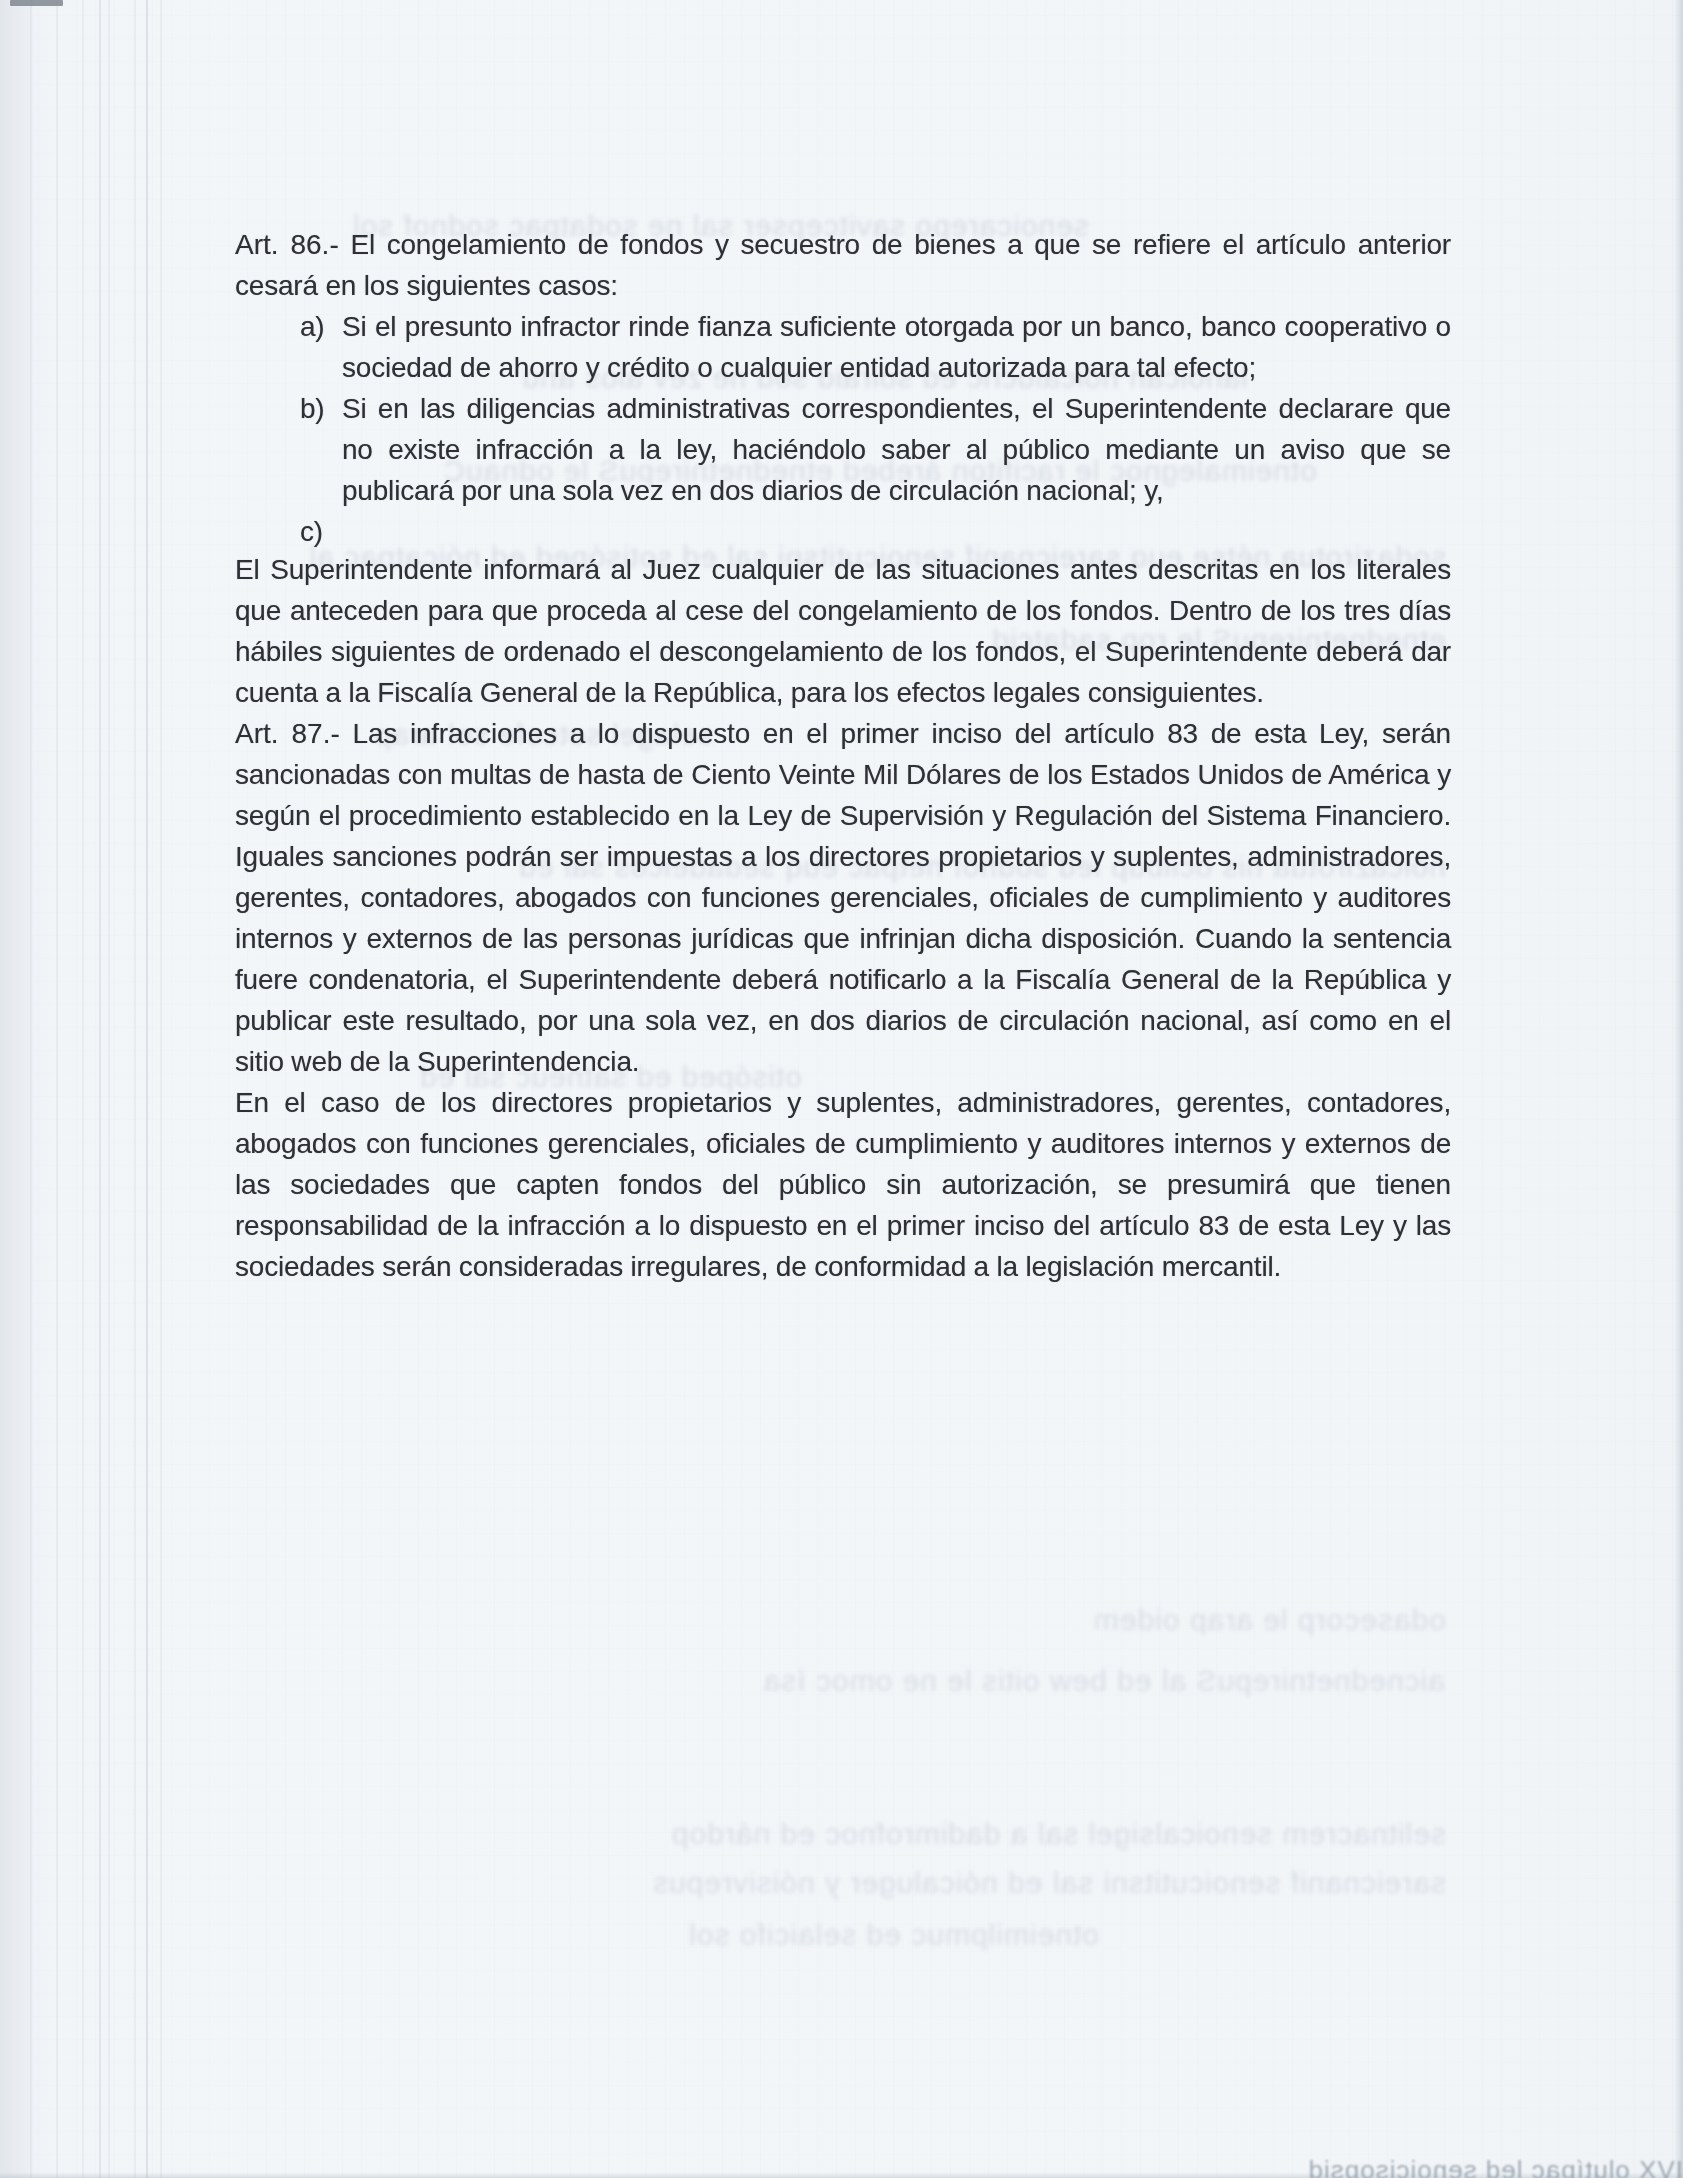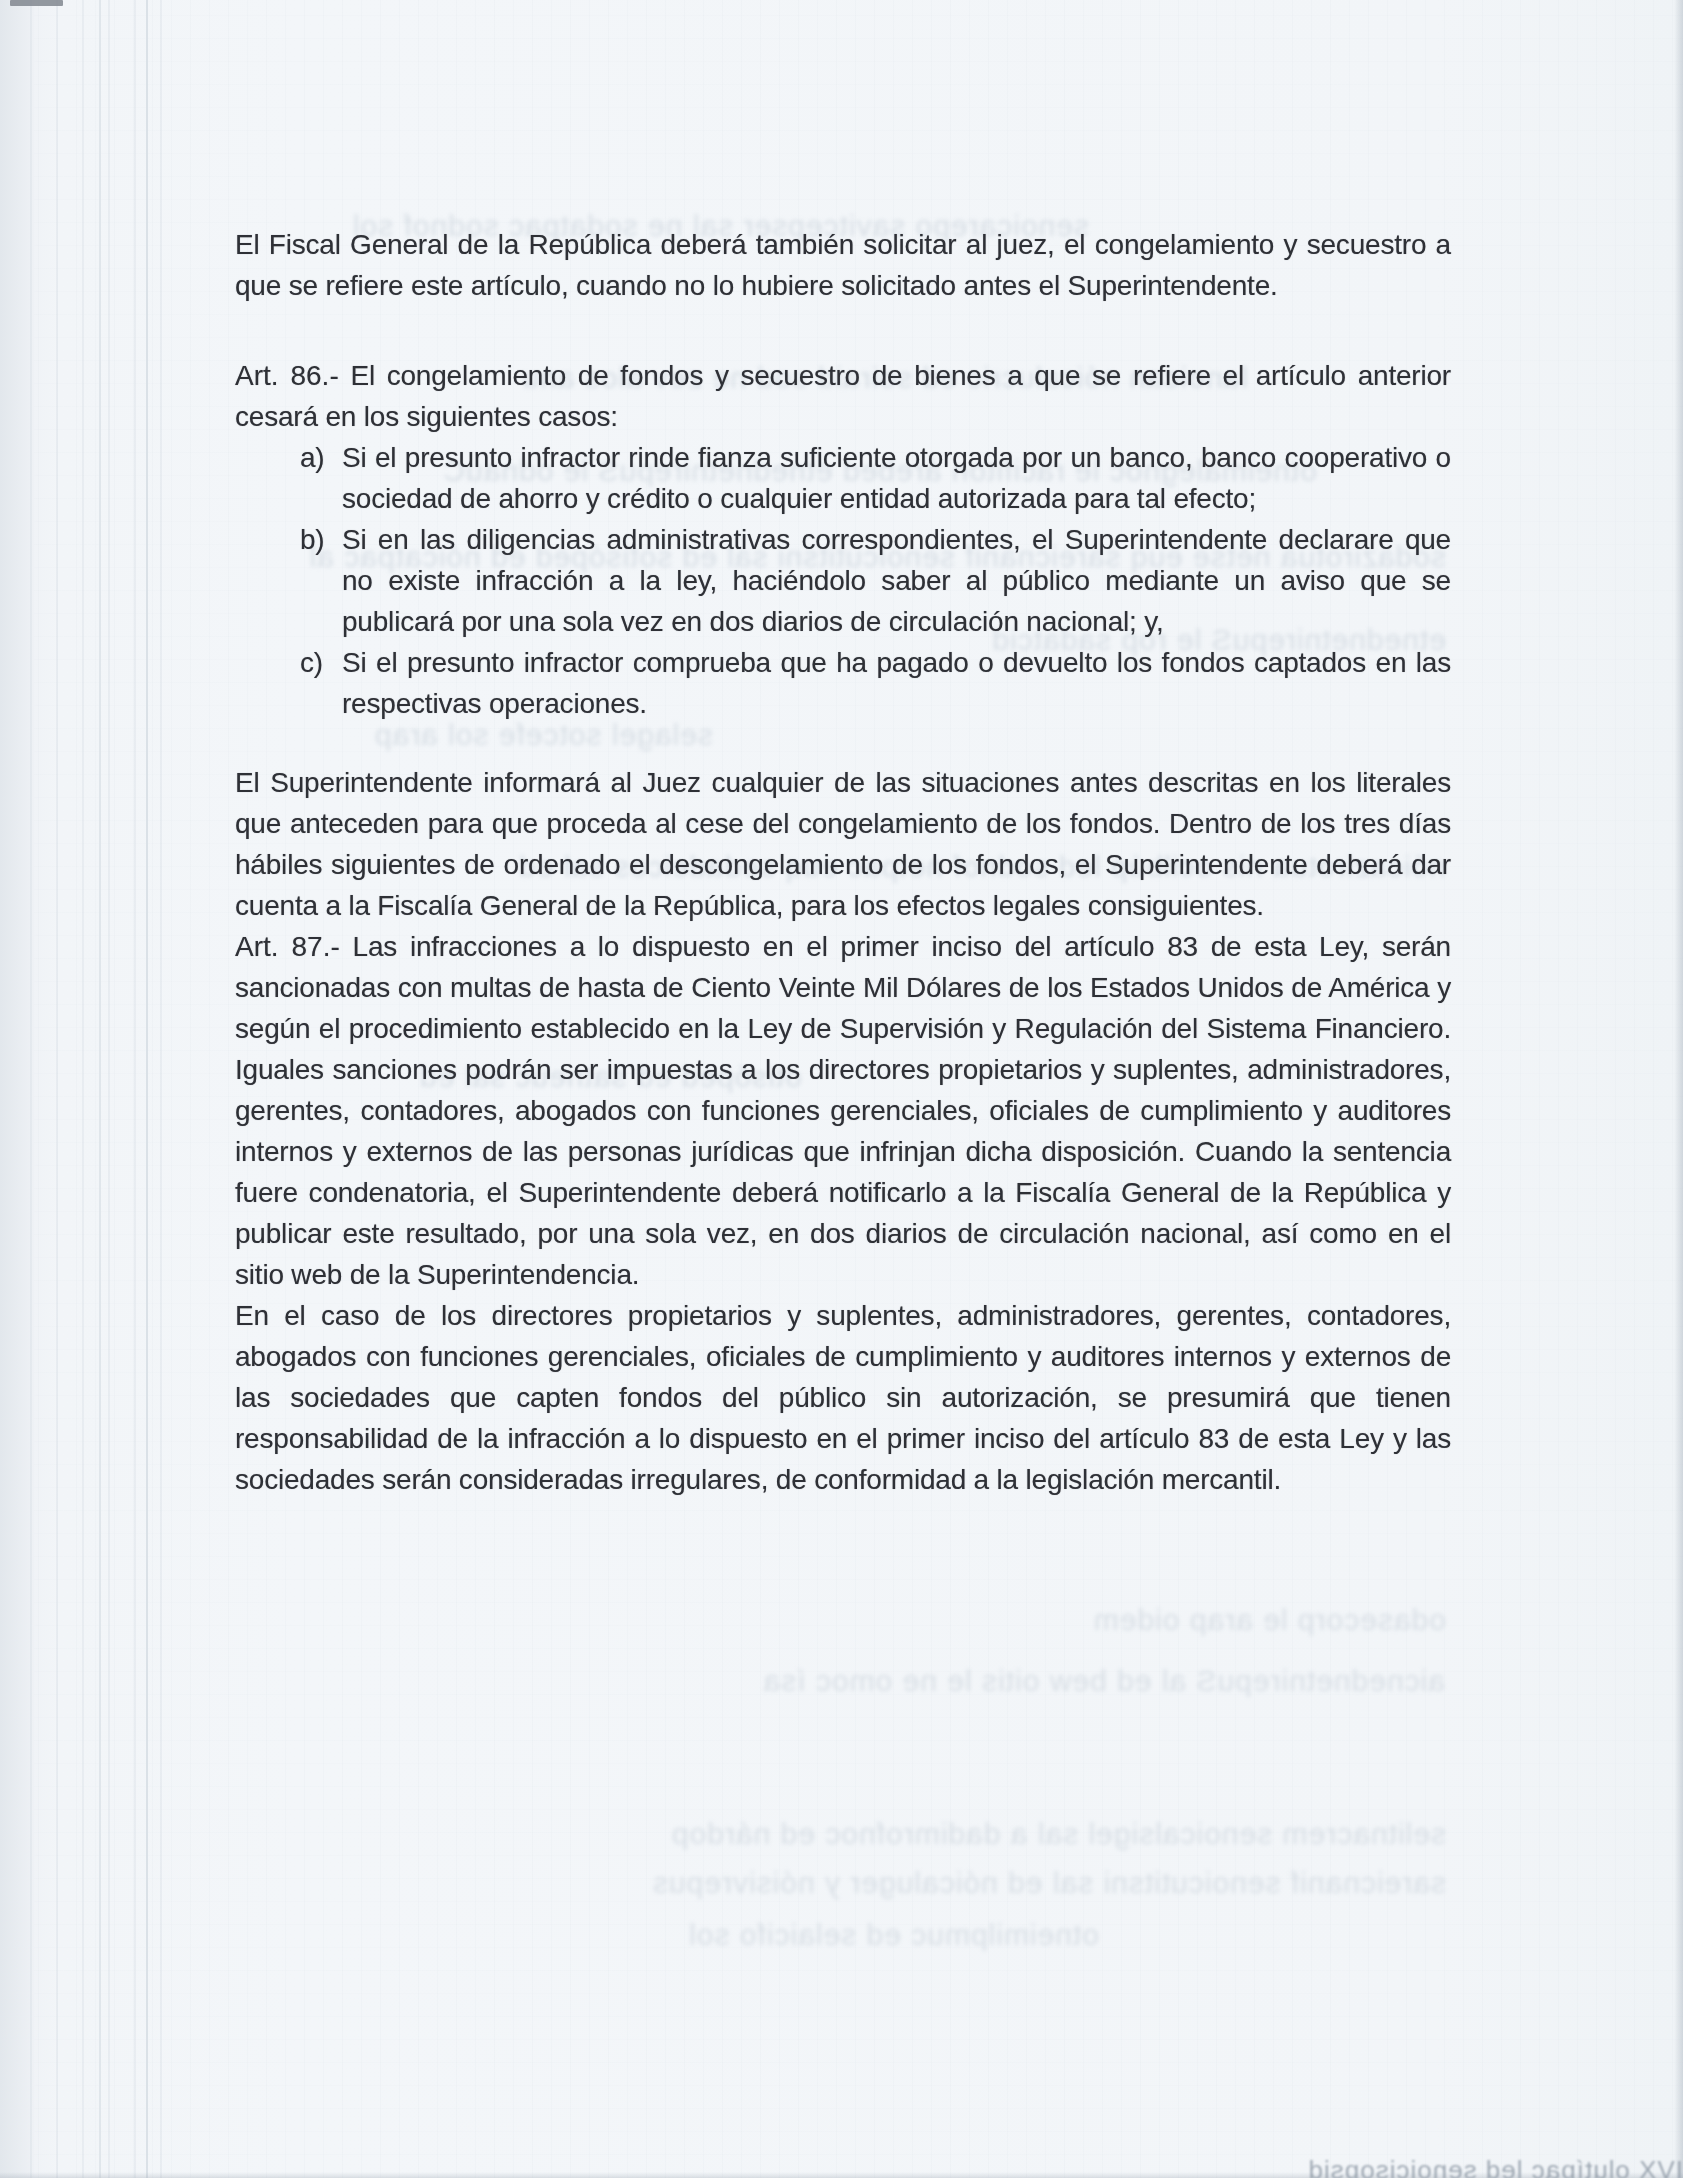--- a/index.html
+++ b/index.html
@@ -86,39 +86,37 @@
       <div class="ghost" style="top: 1604px; left: 1010px; width: 436px;">odasecorp le arap oidem</div>
       <div class="ghost" style="top: 1665px; left: 257px; width: 1188px;">aicnednetnirepuS al ed bew oitis le ne omoc ísa</div>
       <div class="ghost" style="top: 1818px; left: 248px; width: 1198px;">selitnacrem senoicalsigel sal a dadimrofnoc ed nárdop</div>
       <div class="ghost" style="top: 1867px; left: 248px; width: 1198px;">sareicnanif senoicutitsni sal ed nóicaluger y nóisivrepus</div>
       <div class="ghost" style="top: 1919px; left: 248px; width: 851px;">otneimilpmuc ed selaicifo sol</div>
       <div class="ghost dark" style="top: 2154px; left: 1267px; width: 416px;">IVX olutípac led senoicisopsid</div>
     </div>
 
   <div class="text-column">
 
-    <p class="para mb-xl">El Fiscal General de la República deberá también solicitar al juez, el congelamiento y secuestro a que se refiere este artículo, cuando no lo hubiere solicitado antes el Superintendente.</p>
 
     <p class="para mb-0">
       <strong class="art-label">Art. 86.-</strong>
       <span>El congelamiento de fondos y secuestro de bienes a que se refiere el artículo anterior cesará en los siguientes casos:</span>
     </p>
 
     <ol class="lettered">
       <li>
         <span class="marker">a)</span>
         <span>Si el presunto infractor rinde fianza suficiente otorgada por un banco, banco cooperativo o sociedad de ahorro y crédito o cualquier entidad autorizada para tal efecto;</span>
       </li>
       <li>
         <span class="marker">b)</span>
         <span>Si en las diligencias administrativas correspondientes, el Superintendente declarare que no existe infracción a la ley, haciéndolo saber al público mediante un aviso que se publicará por una sola vez en dos diarios de circulación nacional; y,</span>
       </li>
       <li>
         <span class="marker">c)</span>
-        <span>Si el presunto infractor comprueba que ha pagado o devuelto los fondos captados en las respectivas operaciones.</span>
       </li>
     </ol>
 
     <p class="para mb-md">El Superintendente informará al Juez cualquier de las situaciones antes descritas en los literales que anteceden para que proceda al cese del congelamiento de los fondos. Dentro de los tres días hábiles siguientes de ordenado el descongelamiento de los fondos, el Superintendente deberá dar cuenta a la Fiscalía General de la República, para los efectos legales consiguientes.</p>
 
     <p class="para mb-lg">
       <strong class="art-label">Art. 87.-</strong>
       <span>Las infracciones a lo dispuesto en el primer inciso del artículo 83 de esta Ley, serán sancionadas con multas de hasta de Ciento Veinte Mil Dólares de los Estados Unidos de América y según el procedimiento establecido en la Ley de Supervisión y Regulación del Sistema Financiero. Iguales sanciones podrán ser impuestas a los directores propietarios y suplentes, administradores, gerentes, contadores, abogados con funciones gerenciales, oficiales de cumplimiento y auditores internos y externos de las personas jurídicas que infrinjan dicha disposición. Cuando la sentencia fuere condenatoria, el Superintendente deberá notificarlo a la Fiscalía General de la República y publicar este resultado, por una sola vez, en dos diarios de circulación nacional, así como en el sitio web de la Superintendencia.</span>
     </p>
 

